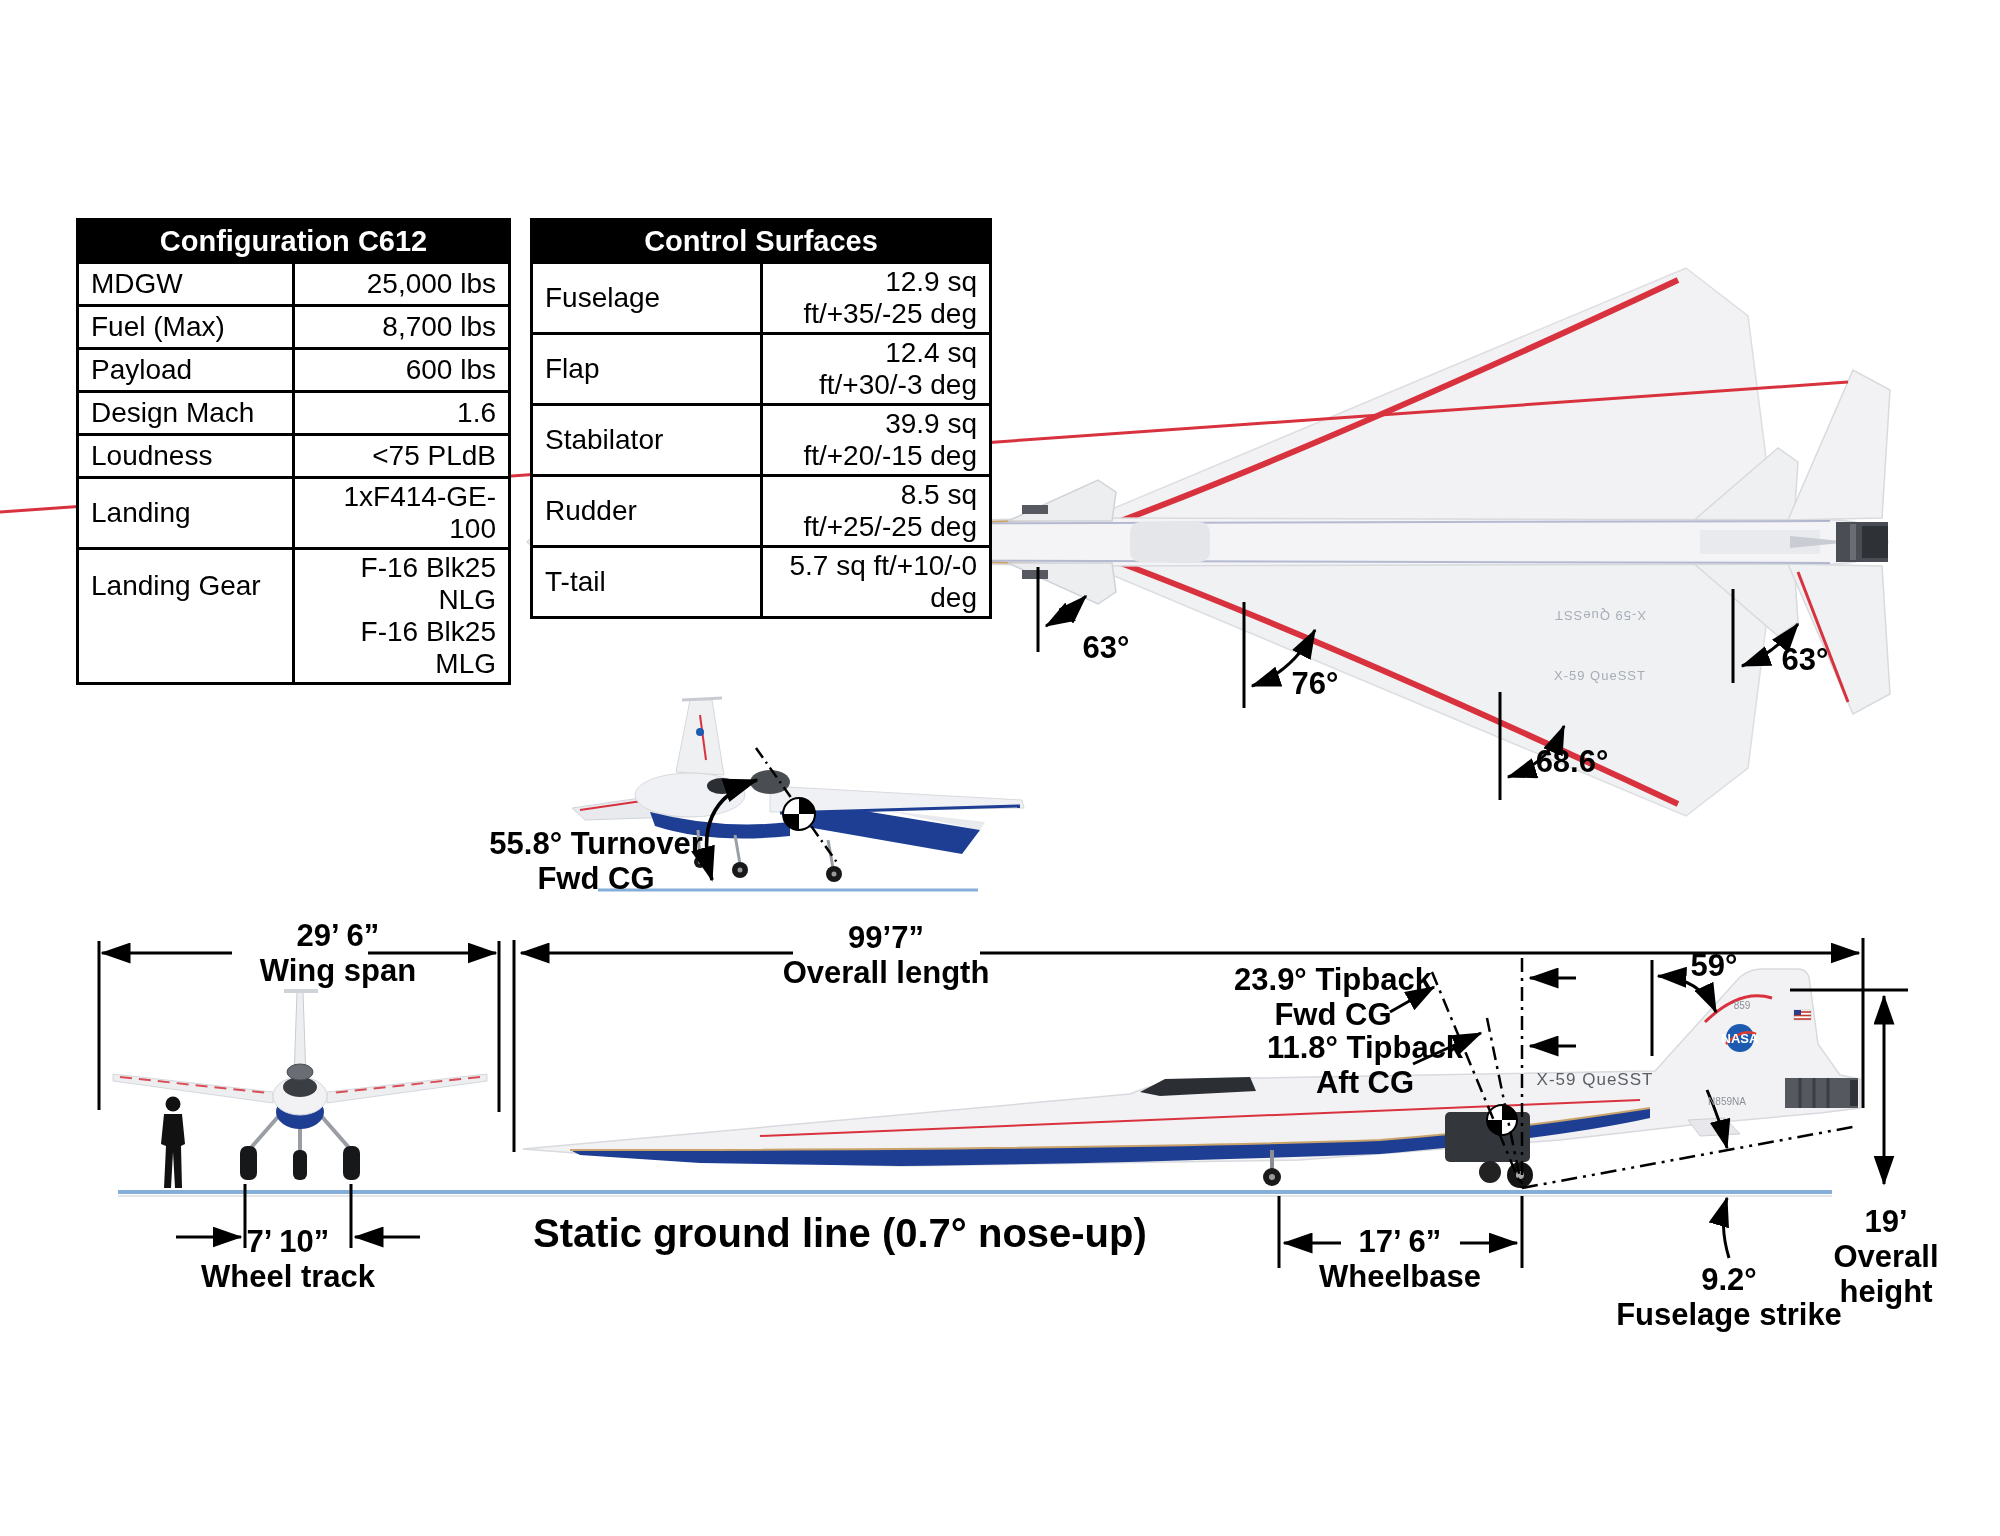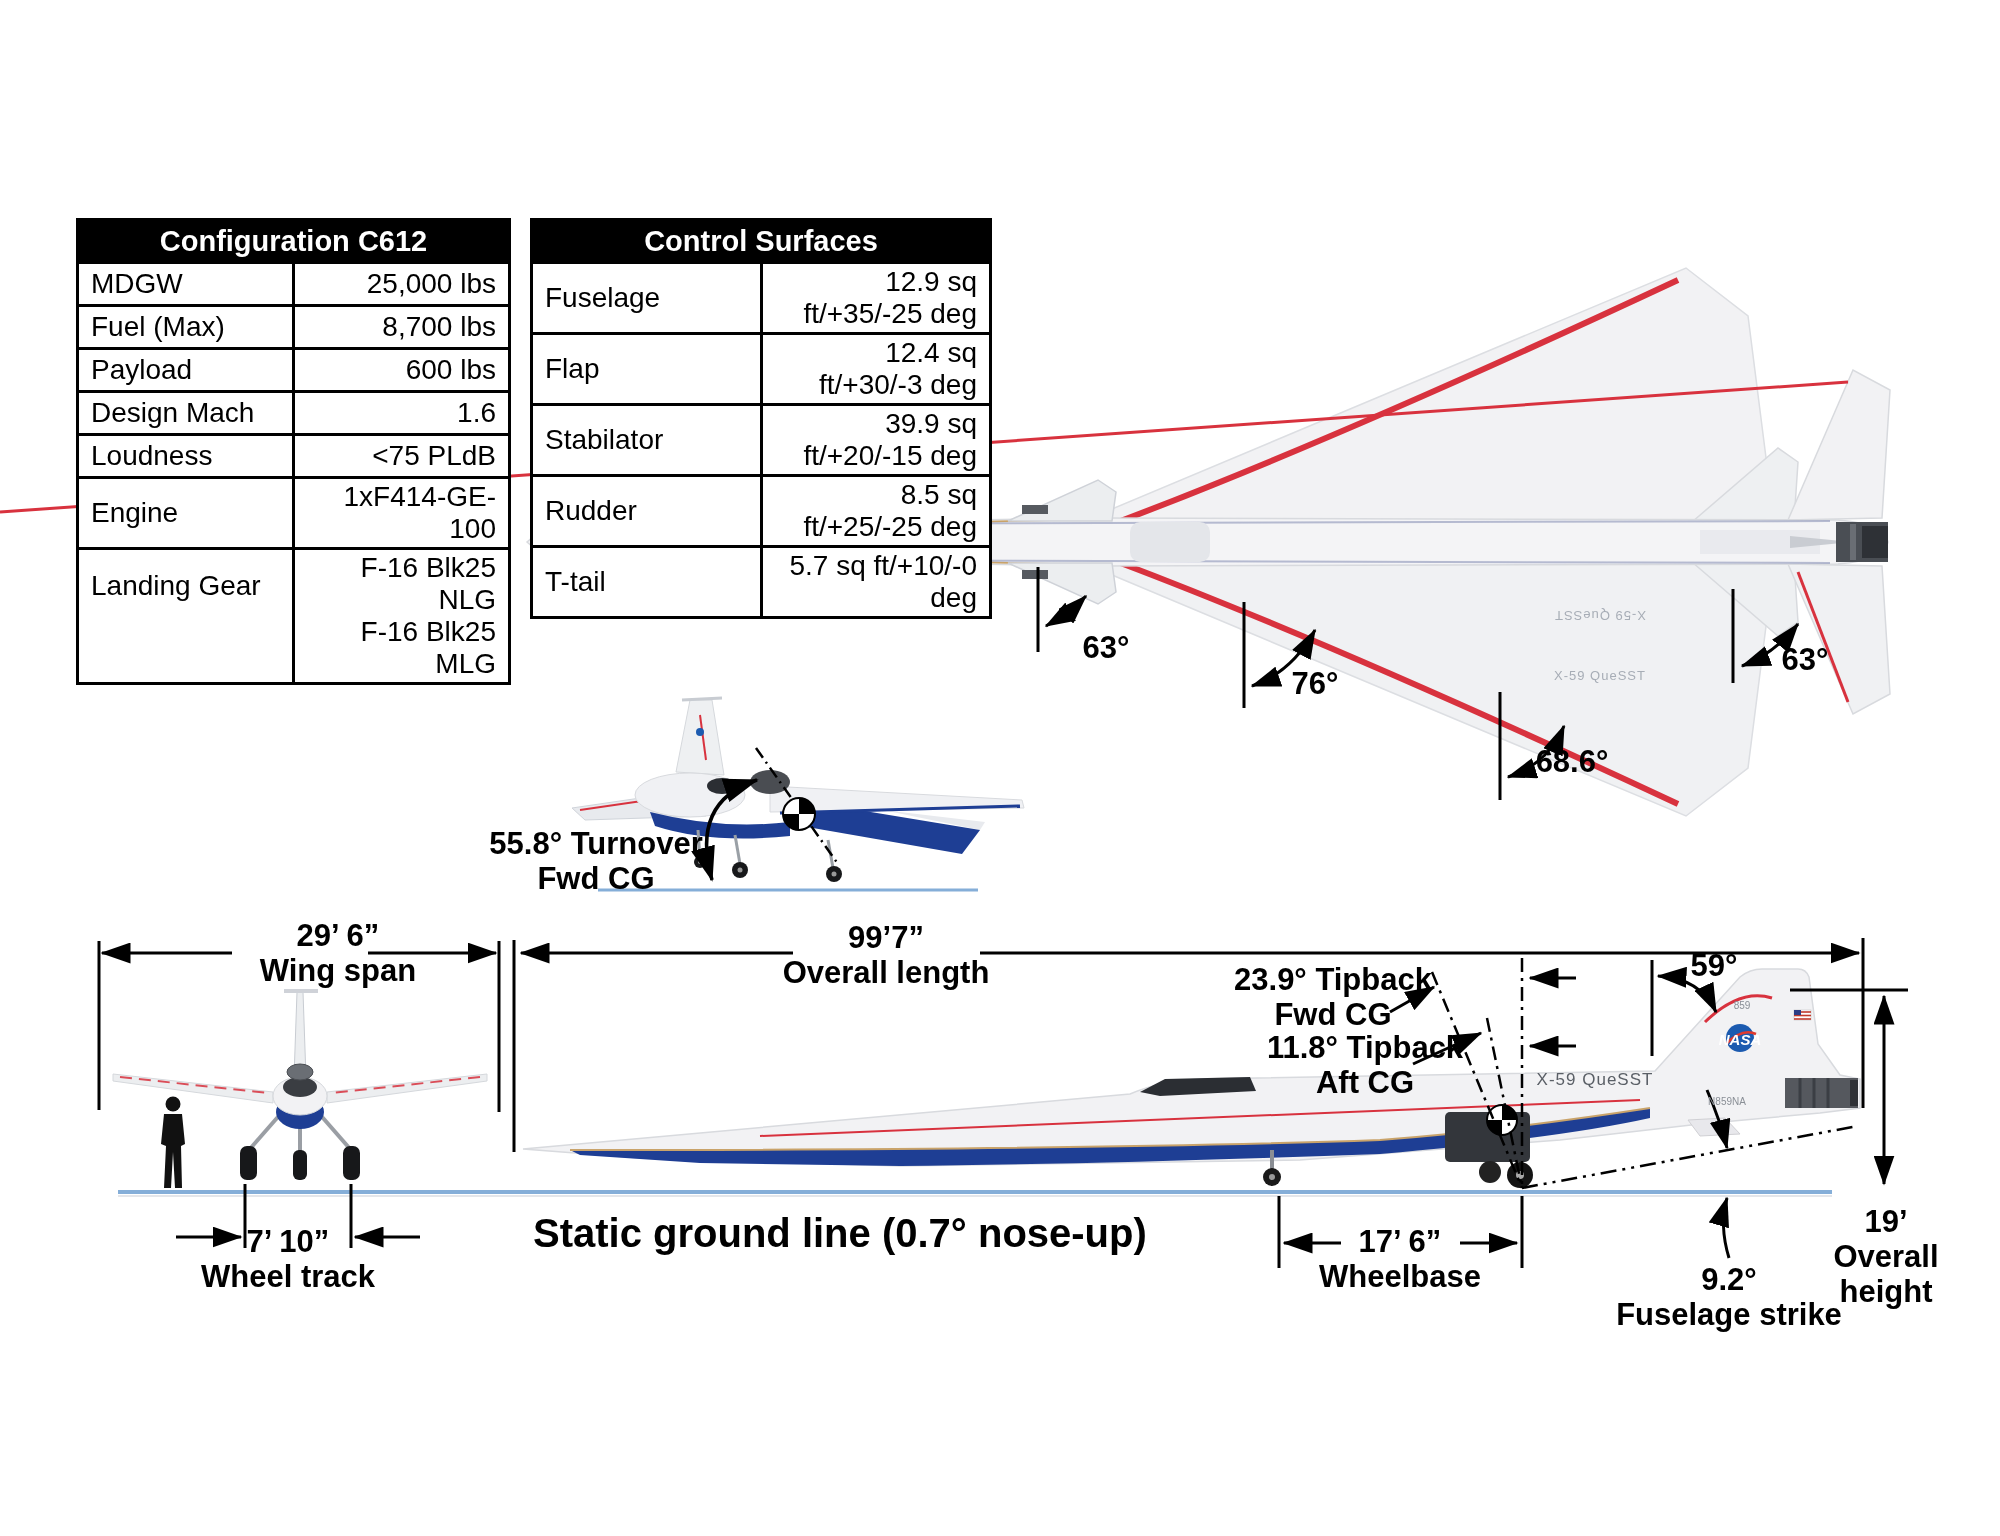--- a/index.html
+++ b/index.html
@@ -18,21 +18,21 @@
 
   .lbl{position:absolute;font-weight:bold;font-size:31px;line-height:35px;color:#000;
        text-align:center;transform:translateX(-50%);white-space:nowrap;}
   .lbl span{display:block;}
   .lbl.left{transform:none;text-align:left;}
   .mark{position:absolute;font-weight:normal;color:#555;transform:translateX(-50%);white-space:nowrap;}
   .m16{font-size:17px;letter-spacing:1px;color:#5a5f66;}
   .m13{font-size:13px;color:#a7adb6;letter-spacing:1px;}
   .m9{font-size:10px;color:#8a8f96;}
   .rot180{transform:translateX(-50%) rotate(180deg);}
-  .nasa{position:absolute;transform:translateX(-50%);font-size:15px;font-style:italic;
+  .nasa{position:absolute;transform:translateX(-50%);font-size:13px;
         font-weight:bold;color:#fff;letter-spacing:0px;}
 </style>
 </head>
 <body>
 
 <div class="page">
 
 <svg class="art" viewBox="0 0 2000 1536">
   <defs>
     <marker id="ah" viewBox="0 0 10 7" markerWidth="10" markerHeight="7" refX="9.5" refY="3.5" orient="auto-start-reverse" markerUnits="strokeWidth">
@@ -273,21 +273,21 @@
         </tr>
   <tr>
           <td class="l">Design Mach</td>
           <td class="v">1.6</td>
         </tr>
   <tr>
           <td class="l">Loudness</td>
           <td class="v">&lt;75 PLdB</td>
         </tr>
   <tr>
-          <td class="l">Engine</td>
+          <td class="l">Landing</td>
           <td class="v">1xF414-GE-100</td>
         </tr>
   <tr class="tall">
           <td class="l" style="vertical-align:top;padding-top:20px;">Landing Gear</td>
           <td class="v">F-16 Blk25 NLG
 F-16 Blk25 MLG</td>
         </tr>
 </tbody>
     </table>
 

